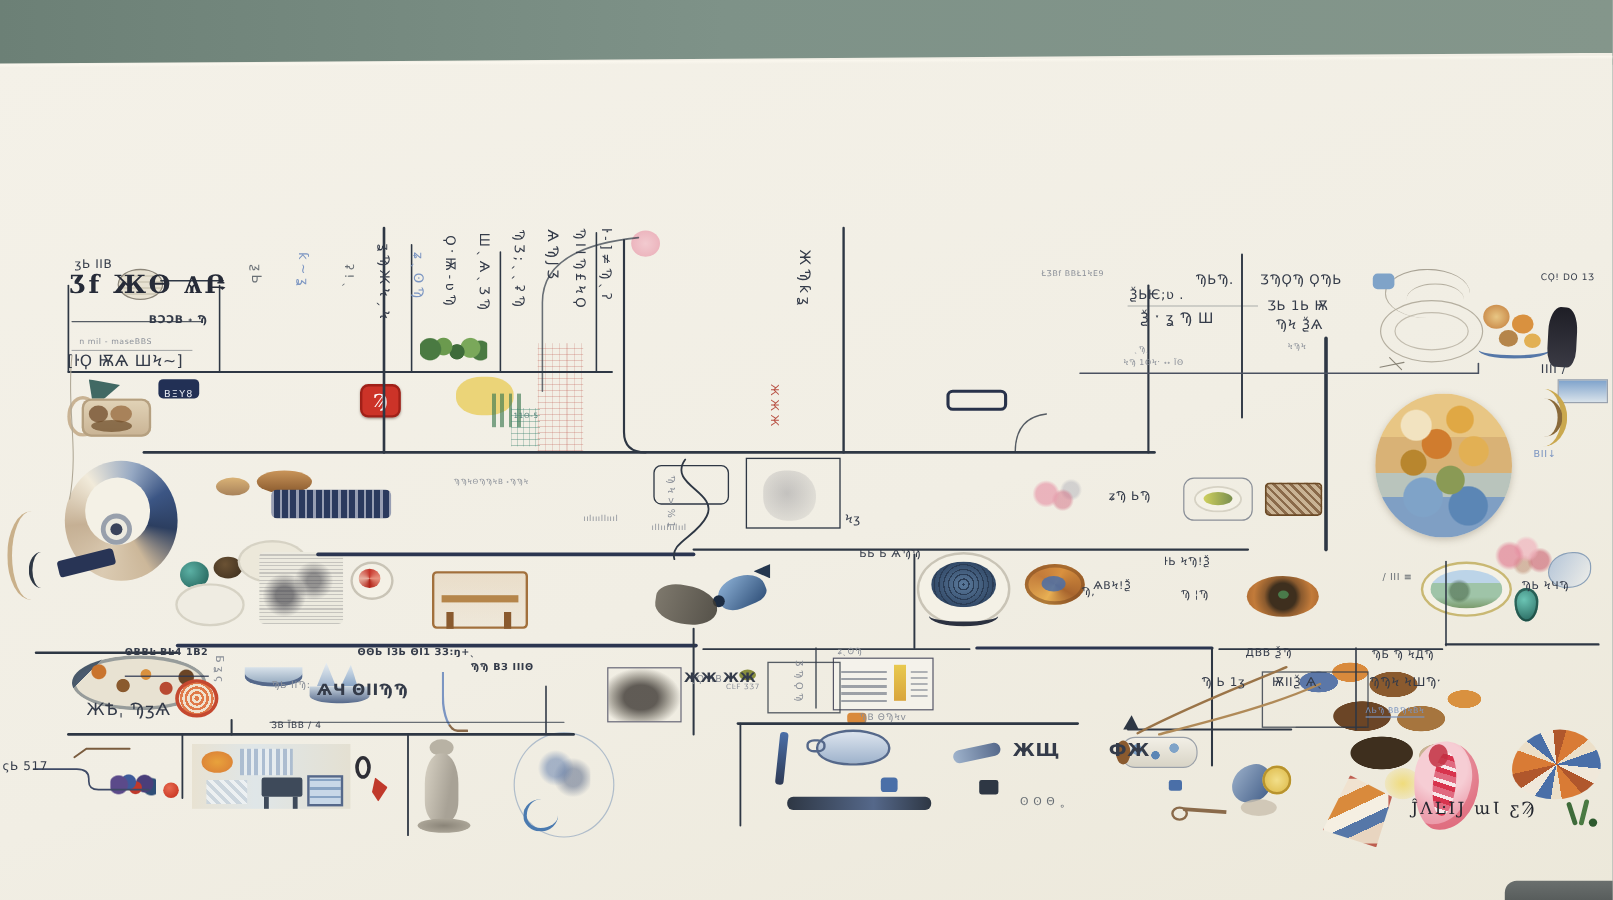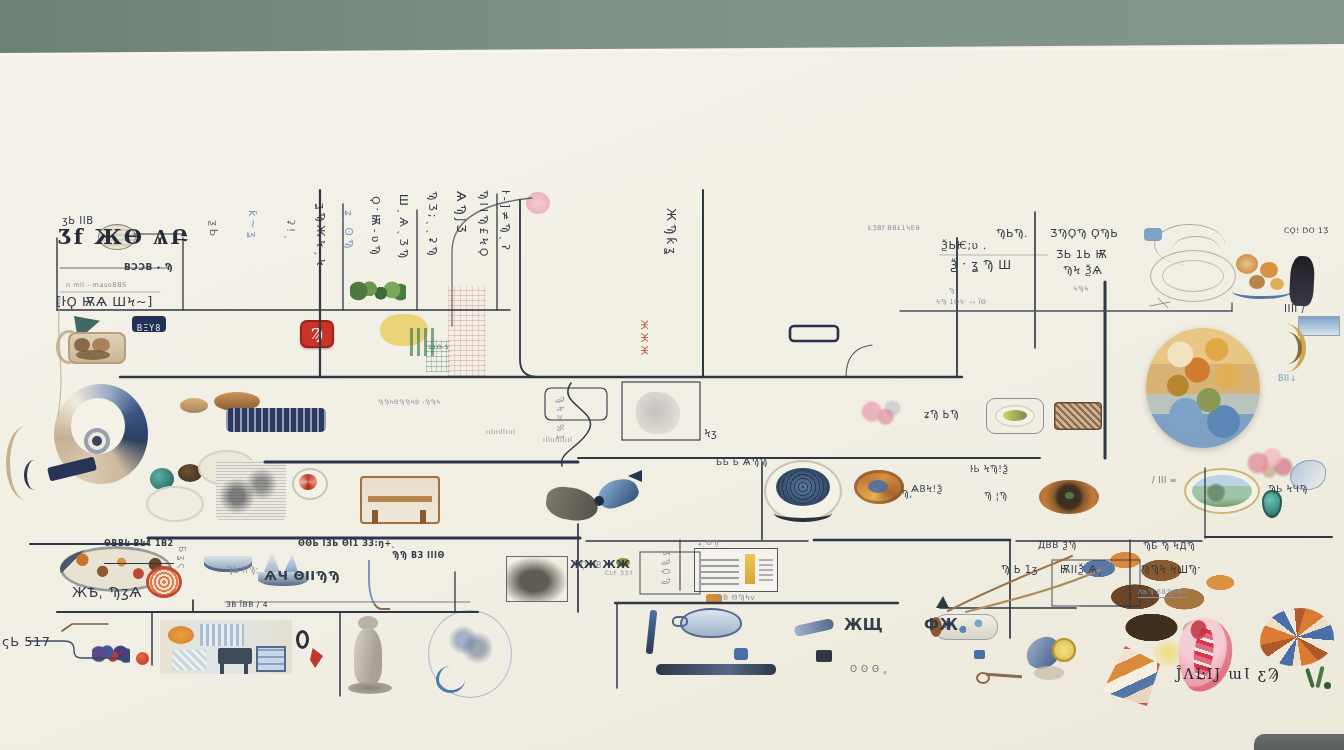--- a/index.html
+++ b/index.html
@@ -331,21 +331,21 @@
   <span class="lb v gray" style="left:176px;top:546px;font-size:9px">Бʓς</span>
   <span class="lb" style="left:72px;top:584px;font-size:14px">ЖѢˌ ϠӡѦ</span>
   <span class="lb gray" style="left:226px;top:566px;font-size:8px">ϠЬ IΙϠ:</span>
   <span class="lb" style="left:1038px;top:540px;font-size:9px">ДΒΒ ѮϠ</span>
   <span class="lb" style="left:1143px;top:541px;font-size:9px">ϠБ Ϡ ϞДϠ</span>
   <span class="lb" style="left:1001px;top:564px;font-size:10px">Ϡ Ь 1ӡ</span>
   <span class="lb" style="left:1060px;top:564px;font-size:10px">ѬIΙѮ Ѧˎ</span>
   <span class="lb" style="left:1141px;top:564px;font-size:10px">ϠϠϞ ϞШϠˑ</span>
   <span class="lb blue ulblue" style="left:1138px;top:588px;font-size:6.5px">ΛЬϠ ΒΒϠϞΒϞ</span>
   <span class="lb serif it ink" style="left:1176px;top:666px;font-size:14px;letter-spacing:2px">ĴΛĿIJ ɯƖ ƹϠ</span>
-  <span class="lb" style="left:2px;top:634px;font-size:13px">ςЬ 517</span>
+  <span class="lb" style="left:2px;top:634px;font-size:10px">ςЬ 517</span>
   <span class="lb gray" style="left:573px;top:561px;font-size:8px">ϠϘ ϞΒ</span>
   <span class="lb gray" style="left:605px;top:569px;font-size:6px">ϹĿϜ ӠӠ7</span>
   <span class="lb v gray" style="left:660px;top:550px;font-size:8px">ӠϠϘϠ</span>
   <span class="lb gray2" style="left:850px;top:664px;font-size:9px">ʘ ʘ Θ ˳</span>
   <span class="lb bold" style="left:844px;top:616px;font-size:15px">ЖЩ</span>
   <span class="lb bold" style="left:924px;top:616px;font-size:15px">ФЖ</span>
   <span class="lb gray" style="left:936px;top:298px;font-size:6.5px">ϞϠ 1ΘϞˑ ˖˖ ΪΘ</span>
   <span class="lb teal2" style="left:428px;top:343px;font-size:6px">11Θ-5</span>
   <span class="lb bold" style="left:264px;top:568px;font-size:13px">ѦЧ ΘIΙϠϠ</span>
   <span class="lb gray" style="left:716px;top:593px;font-size:7.5px">ϠΒ ΘϠϞv</span>

